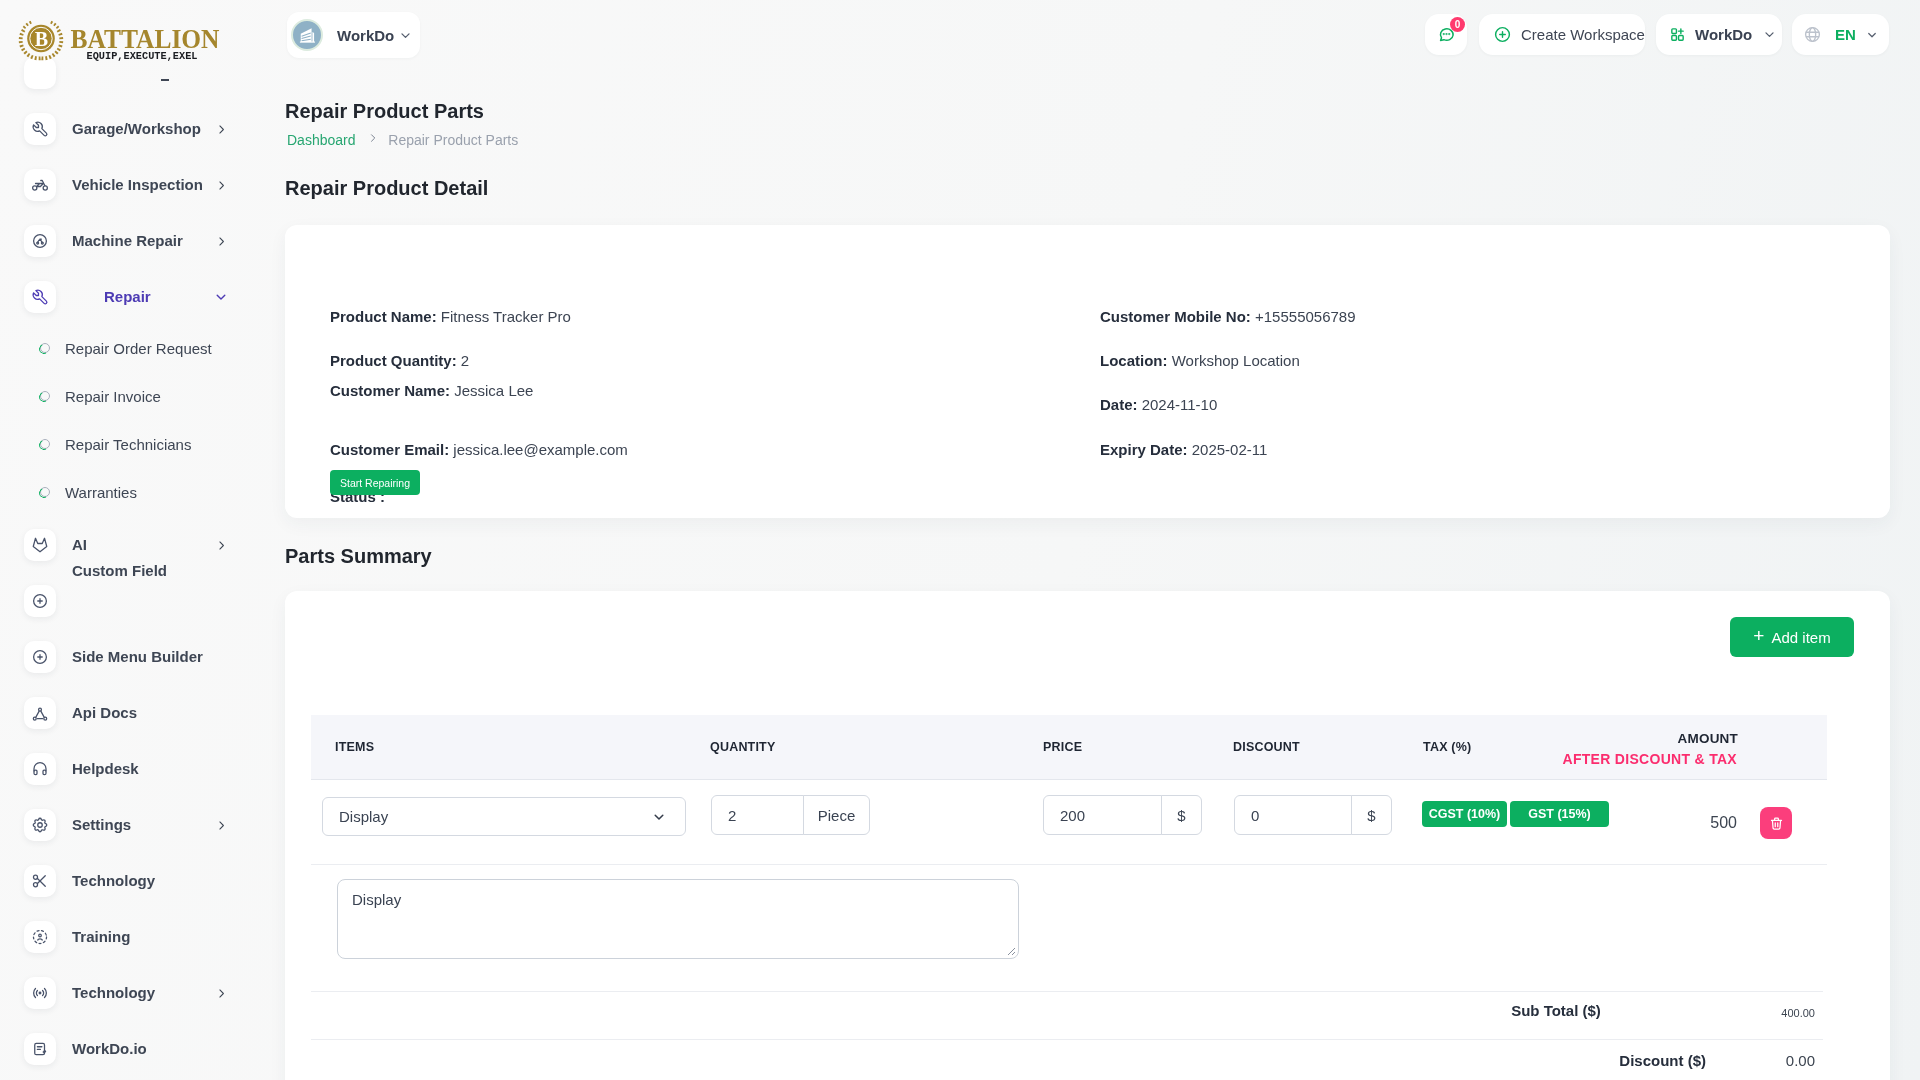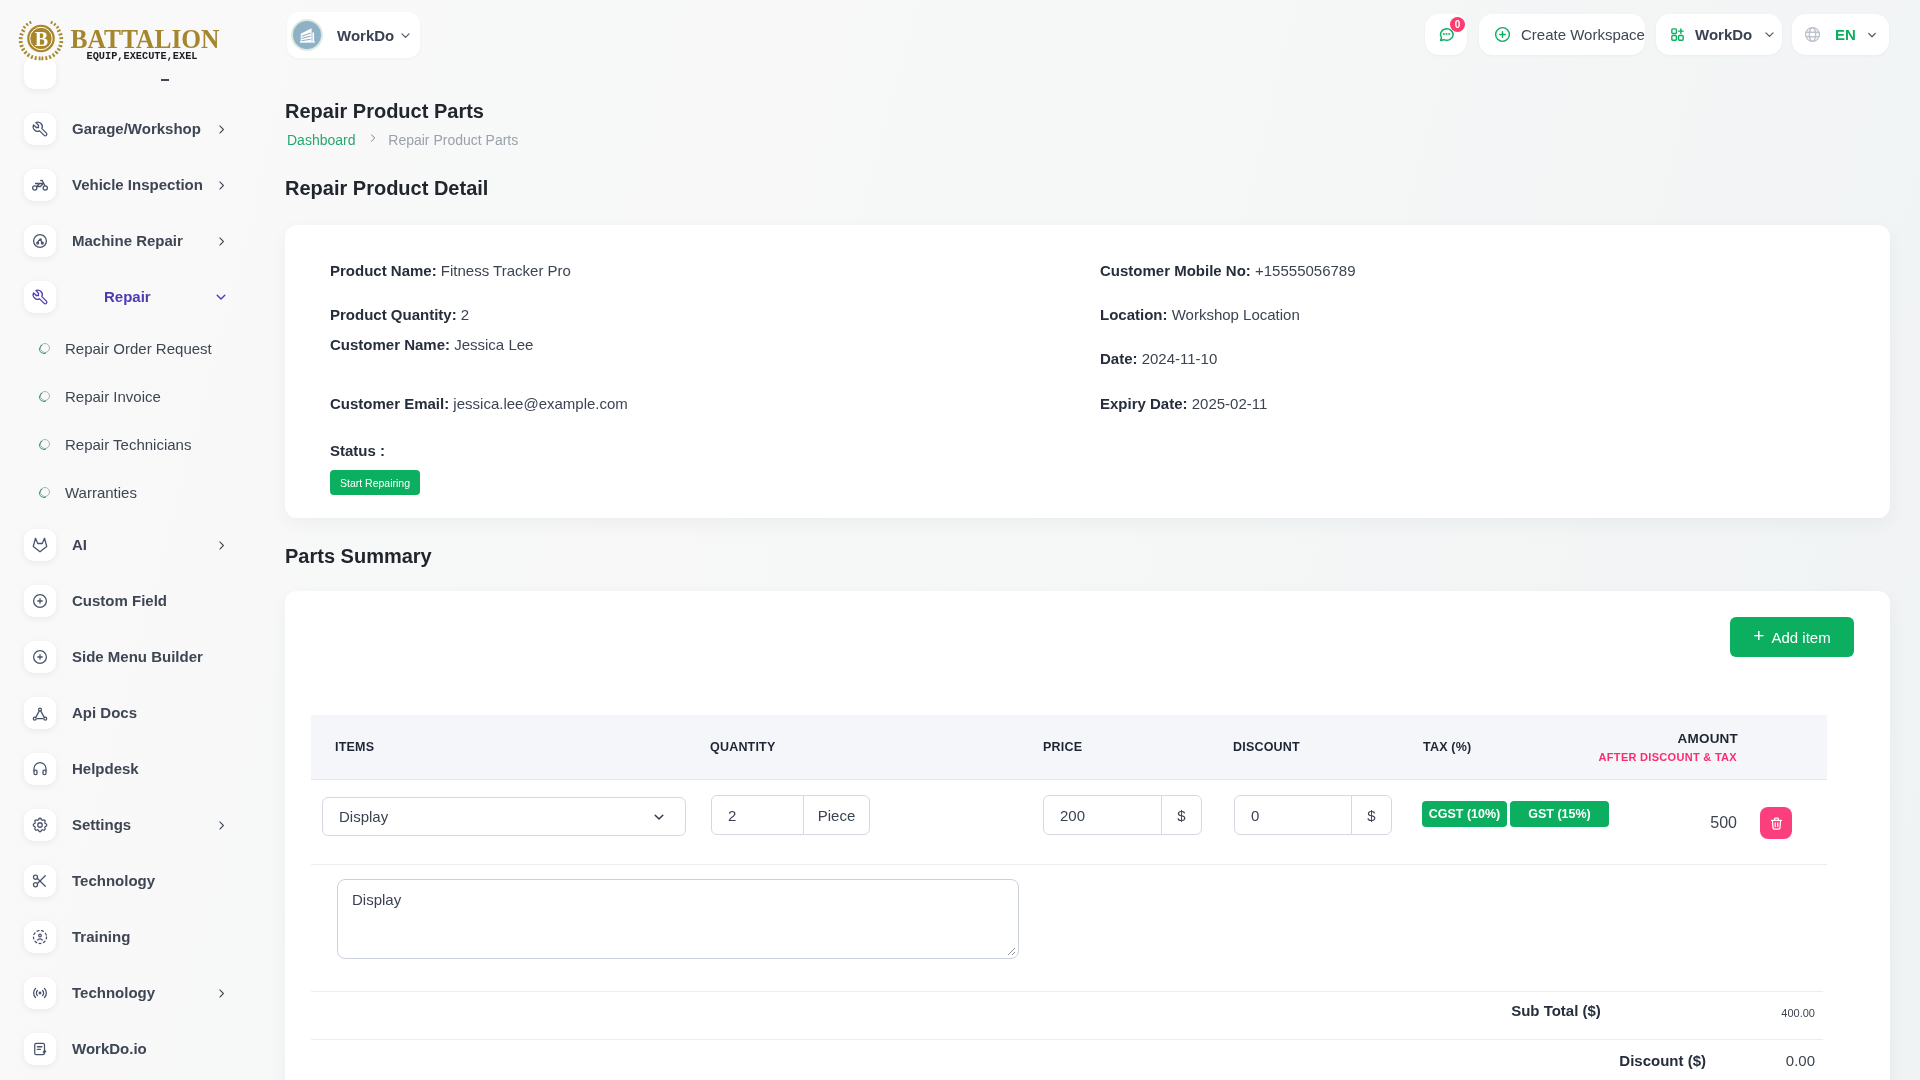--- a/index.html
+++ b/index.html
@@ -22,21 +22,21 @@
   .donut::after { content:""; position:absolute; left:-1.8px; bottom:-1.8px; width:10px; height:10px;
            border-radius:50%; border:1.8px solid transparent; border-bottom-color:#0caf60;
            border-left-color:#0caf60; transform:rotate(20deg); box-sizing:border-box; }
   
   .tbtn { position:absolute; top:14px; height:41px; background:#fff; border-radius:14px;
           display:flex; align-items:center; box-shadow:0 1px 3px rgba(30,40,60,.04); }
   
   .card { position:absolute; left:285px; width:1605px; background:#fff; border-radius:12px;
           box-shadow:0 6px 18px rgba(40,50,70,.05); }
   .lbl { font-weight:700; color:#262e3c; }
-  .row15 { position:absolute; font-size:15px; color:#3c4452; }
+  .row15 { position:absolute; font-size:15px; color:#3c4452;margin-top:46px; }
   h1.pagetitle { position:absolute; left:285px; top:100px; font-size:20px; font-weight:700; color:#21262e; }
   .sectitle { position:absolute; left:285px; font-size:20px; font-weight:700; color:#21262e; }
   .greenbtn { background:#0caf60; color:#fff; border:none; }
   .inp { position:absolute; border:1px solid #d4d9e1; border-radius:6px; background:#fff;
          font-size:15px; color:#3a4352; display:flex; align-items:center; }
   .suffix { position:absolute; border:1px solid #d4d9e1; background:#fff; font-size:15px;
             color:#3a4352; display:flex; align-items:center; justify-content:center; }
   .chipTax { position:absolute; top:801px; height:26px; background:#0caf60; color:#fff;
              font-size:12.5px; font-weight:700; border-radius:4px; display:flex;
              align-items:center; justify-content:center; }
@@ -113,21 +113,21 @@
   <div class="mlabel" style="top:536px;line-height:17px;">AI</div>
   <div class="chev" style="top:538px"><svg width="13" height="13" viewBox="0 0 24 24" fill="none" stroke="#3e4654" stroke-width="2.0" stroke-linecap="round" stroke-linejoin="round">
         <path d="M9 5.5l6.5 6.5-6.5 6.5"></path>
       </svg></div>
   <div class="chip" style="top:584.5px">
       <svg width="18" height="18" viewBox="0 0 24 24" fill="none" stroke="#49536a" stroke-width="1.7" stroke-linecap="round" stroke-linejoin="round">
         <circle cx="12" cy="12" r="8.5"></circle>
         <path d="M9 12h6M12 9v6"></path>
       </svg>
     </div>
-  <div class="mlabel" style="top:592px;line-height:17px;">Custom Field</div>
+  <div class="mlabel" style="top:562px;line-height:17px;">Custom Field</div>
   <div class="chip" style="top:640.5px">
       <svg width="18" height="18" viewBox="0 0 24 24" fill="none" stroke="#49536a" stroke-width="1.7" stroke-linecap="round" stroke-linejoin="round">
         <circle cx="12" cy="12" r="8.5"></circle>
         <path d="M9 12h6M12 9v6"></path>
       </svg>
     </div>
   <div class="mlabel" style="top:648px;line-height:17px;">Side Menu Builder</div>
   <div class="chip" style="top:696.5px">
       <svg width="18" height="18" viewBox="0 0 24 24" fill="none" stroke="#49536a" stroke-width="1.7" stroke-linecap="round" stroke-linejoin="round">
         <path d="M6.5 17.5l4.2-7.6M13.3 9.9l4.2 7.6M8.5 19.5h7"></path>
@@ -294,21 +294,21 @@
     <span style="font-size:19px;font-weight:400;margin-right:7px;margin-top:-2px">+</span>Add item
   </div>
 
   <div class="abs" style="left:311px;top:715px;width:1516px;height:65px;background:#f5f6fa;border-bottom:1px solid #e4e7ed"></div>
   <div class="hdr" style="left:335px">ITEMS</div>
   <div class="hdr" style="left:710px">QUANTITY</div>
   <div class="hdr" style="left:1043px">PRICE</div>
   <div class="hdr" style="left:1233px">DISCOUNT</div>
   <div class="hdr" style="left:1423px">TAX (%)</div>
   <div class="hdr" style="left:1538px;top:731px;width:200px;text-align:right;font-size:13.5px">AMOUNT</div>
-  <div class="abs" style="left:1437px;top:751px;width:300px;text-align:right;font-size:11px;font-weight:700;color:#fb2d6e;letter-spacing:.3px">AFTER DISCOUNT &amp; TAX</div>
+  <div class="abs" style="left:1437px;top:751px;width:300px;text-align:right;font-size:14px;font-weight:700;color:#fb2d6e;letter-spacing:.3px">AFTER DISCOUNT &amp; TAX</div>
 
   <div class="inp" style="left:322px;top:797px;width:364px;height:39px;padding-left:16px">Display</div>
   <svg class="abs" style="left:652px;top:810px" width="14" height="14" viewBox="0 0 24 24" fill="none" stroke="#343c4a" stroke-width="2.6" stroke-linecap="round" stroke-linejoin="round">
       <path d="M5.5 9l6.5 6.5L18.5 9"></path>
     </svg>
   <div class="inp" style="left:711px;top:795px;width:93px;height:40px;padding-left:16px;border-radius:6px 0 0 6px">2</div>
   <div class="suffix" style="left:803px;top:795px;width:67px;height:40px;border-radius:0 6px 6px 0">Piece</div>
   <div class="inp" style="left:1043px;top:795px;width:119px;height:40px;padding-left:16px;border-radius:6px 0 0 6px">200</div>
   <div class="suffix" style="left:1161px;top:795px;width:41px;height:40px;border-radius:0 6px 6px 0">$</div>
   <div class="inp" style="left:1234px;top:795px;width:118px;height:40px;padding-left:16px;border-radius:6px 0 0 6px">0</div>

